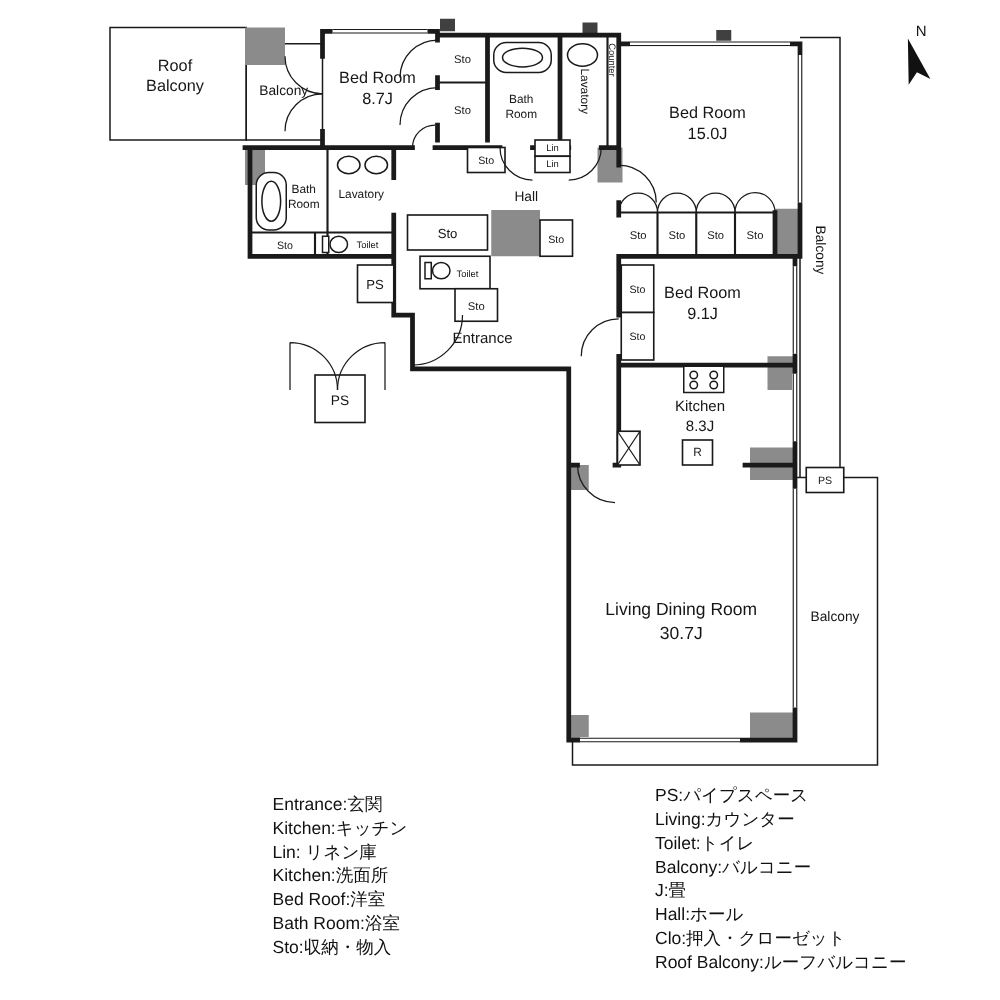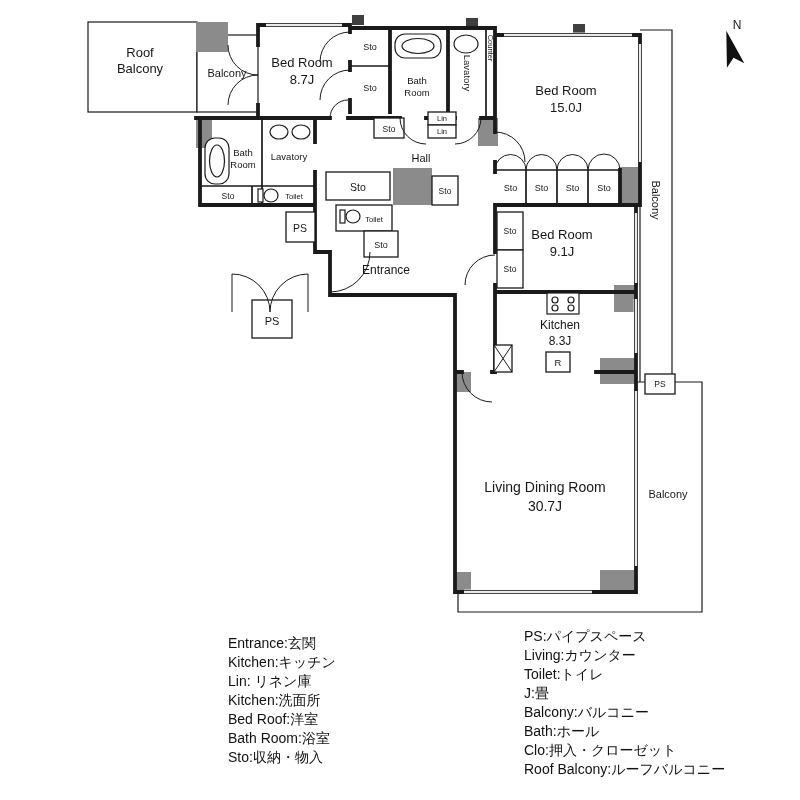--- a/index.html
+++ b/index.html
@@ -204,32 +204,32 @@
     <text class="f12" x="560" y="341">8.3J</text>
     <text class="f95" x="558" y="362">R</text>
     <text class="f14" x="545" y="487">Living Dining Room</text>
     <text class="f14" x="545" y="506">30.7J</text>
     <text class="f11" x="668" y="494">Balcony</text>
     <text class="f85" x="660" y="384">PS</text>
   </g>
 </svg>
 
 <div>
-  <div class="legend-col" style="left:228px;top:634px">
+  <div class="legend-col" style="left:218px;top:634px">
     <div>Entrance:玄関</div>
     <div>Kitchen:キッチン</div>
     <div>Lin: リネン庫</div>
     <div>Kitchen:洗面所</div>
     <div>Bed Roof:洋室</div>
     <div>Bath Room:浴室</div>
     <div>Sto:収納・物入</div>
   </div>
   <div class="legend-col" style="left:524px;top:627px">
     <div>PS:パイプスペース</div>
     <div>Living:カウンター</div>
     <div>Toilet:トイレ</div>
+    <div>Balcony:バルコニー</div>
     <div>J:畳</div>
-    <div>Balcony:バルコニー</div>
-    <div>Bath:ホール</div>
+    <div>Hall:ホール</div>
     <div>Clo:押入・クローゼット</div>
     <div>Roof Balcony:ルーフバルコニー</div>
   </div>
 </div>
 
 </body></html>

